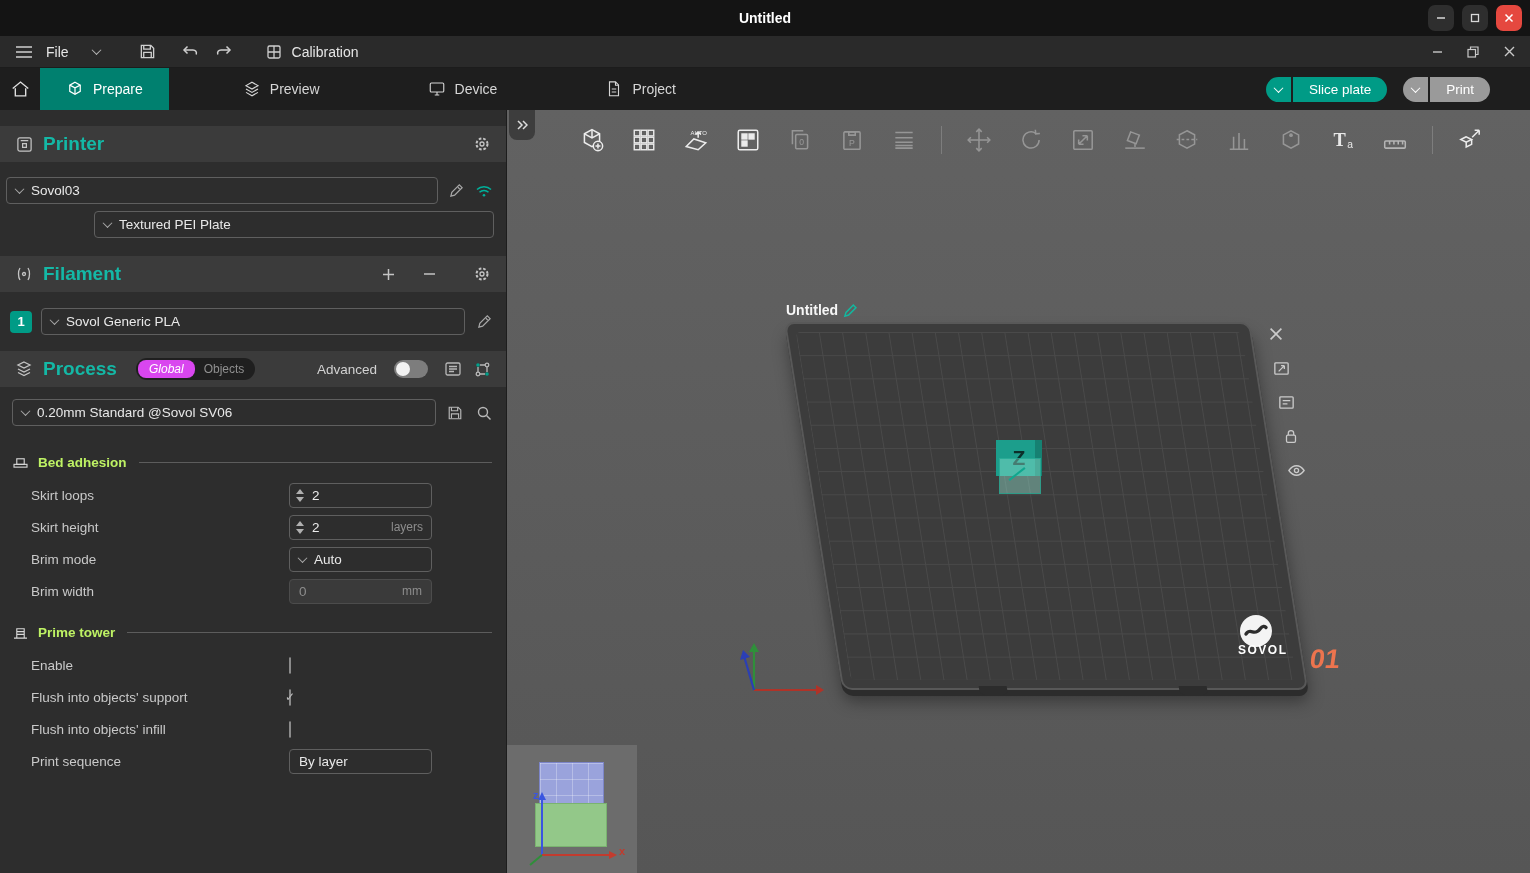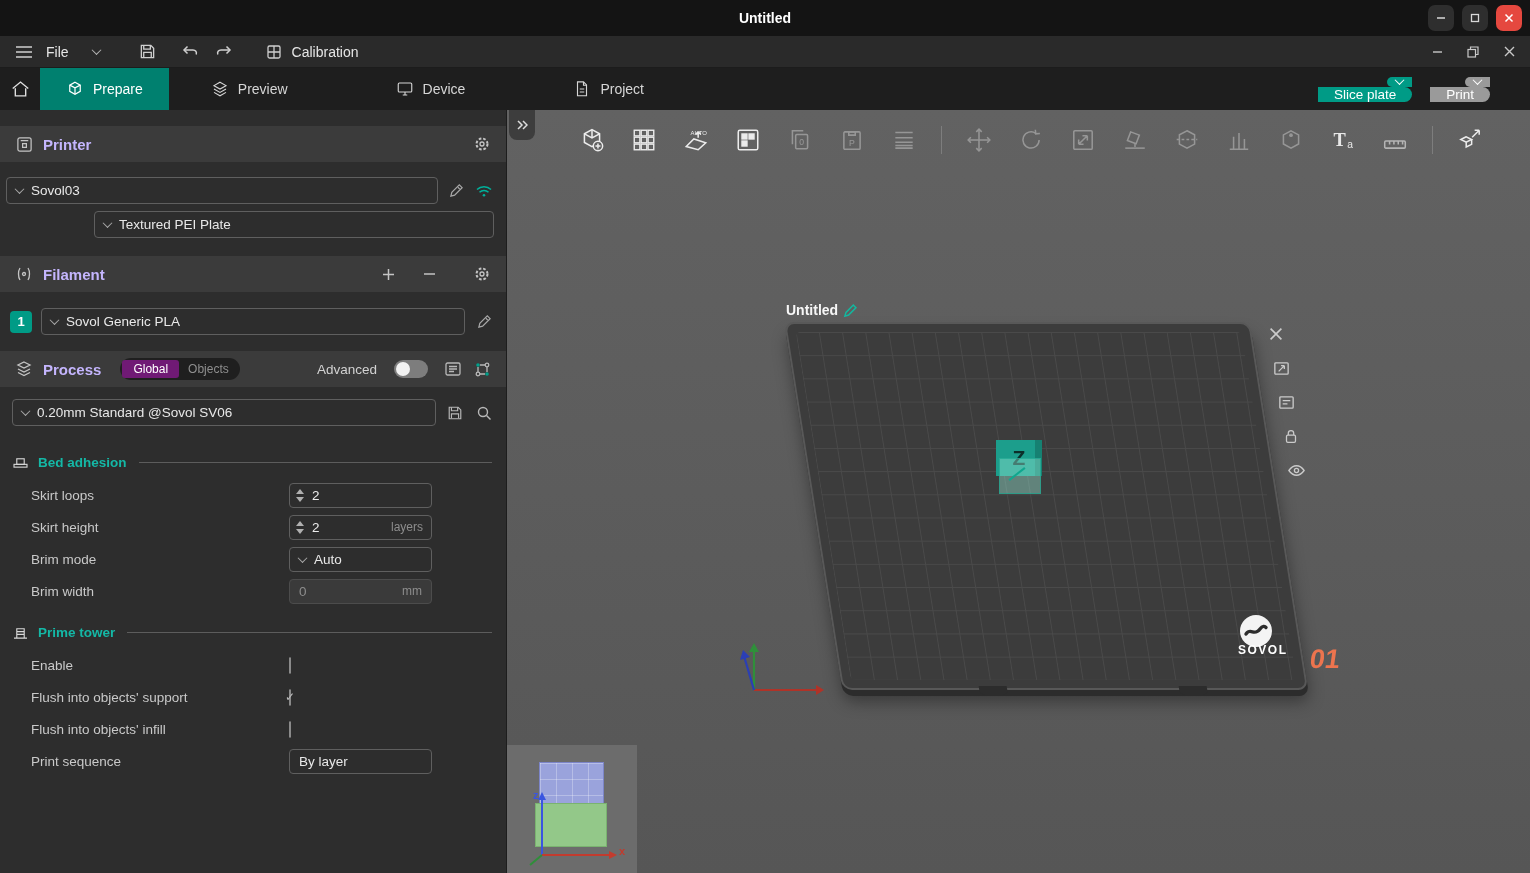--- a/index.html
+++ b/index.html
@@ -19,62 +19,62 @@
   .micon { display:flex; align-items:center; justify-content:center; width:24px; height:24px; color:#cfcfcf; }
   .caret { display:inline-block; width:7px; height:7px; border-right:1.6px solid #b5b5b5; border-bottom:1.6px solid #b5b5b5; transform:rotate(45deg) translate(-1px,-1px); }
   .caret.white { border-color:#fff; }
   .menubar-right { margin-left:auto; display:flex; gap:18px; align-items:center; color:#c9c9c9; }
   .menubar-right .wicon { width:18px; height:18px; display:flex; align-items:center; justify-content:center; font-size:13px; }
 
   
   .tabbar { position:absolute; left:0; top:68px; width:100%; height:42px; background:#1e1e1e; display:flex; align-items:center; }
   .home-btn { width:40px; height:42px; display:flex; align-items:center; justify-content:center; }
   .nav-tab { height:42px; display:flex; align-items:center; gap:9px; padding:0 26px; margin-right:56px; color:#d6d6d6; font-size:14px; cursor:pointer; }
-  .nav-tab.active { background:#00806F; color:#fff; margin-right:16px; }
+  .nav-tab.active { background:#00806F; color:#fff; margin-right:48px; }
   .actions { margin-left:auto; display:flex; gap:16px; margin-right:40px; }
-  .split-btn { display:flex; align-items:flex-end; height:25px;flex-direction:column; }
+  .split-btn { display:flex; align-items:center; height:25px; }
   .split-btn .drop { width:25px; height:25px; border-radius:13px 0 0 13px; display:flex; align-items:center; justify-content:center; }
   .split-btn .main { height:25px; border-radius:0 13px 13px 0; display:flex; align-items:center; padding:0 16px; margin-left:2px; color:#fff; font-size:13.5px; }
   .split-btn.teal .drop, .split-btn.teal .main { background:#009B86; }
   .split-btn.gray .drop, .split-btn.gray .main { background:#9a9a9a; }
 
   
   .content { position:absolute; left:0; top:110px; width:100%; bottom:0; display:flex; }
   .sidebar { width:507px; background:#2d2d2d; border-right:1px solid #1d1d1d; overflow:hidden; flex:none; }
   .viewport { flex:1; position:relative; background:linear-gradient(#626262,#565656); overflow:hidden; }
 
   
   .sec-header { height:36px; background:#3b3b3b; display:flex; align-items:center; gap:9px; padding:0 14px; margin-top:16px; }
   .sec-header:first-child { margin-top:16px; }
-  .sec-title { font-size:15px; color:#c4b5fd; font-weight:bold; }
+  .sec-title { font-size:19px; color:#14b8a6; font-weight:bold; }
   .spacer { flex:1; }
   .hicon { display:flex; align-items:center; justify-content:center; width:20px; height:20px; color:#c5c5c5; cursor:pointer; }
   .field { height:27px; border:1px solid #5f5f5f; border-radius:4px; background:#2d2d2d; display:flex; align-items:center; gap:8px; padding:0 9px; color:#e8e8e8; cursor:pointer; }
   .field .caret { border-color:#a8a8a8; flex:none; }
   .row { display:flex; align-items:center; }
   .printer-row { margin:15px 12px 0 6px; gap:8px; }
   .printer-row .field { flex:1; }
   .plate-row { margin:7px 12px 0 94px; }
   .plate-row .field { flex:1; }
   .filament-row { margin:16px 12px 0 10px; gap:9px; }
   .filament-row .field { flex:1; }
   .slot-badge { width:22px; height:22px; background:#009B86; color:#fff; border-radius:4px; display:flex; align-items:center; justify-content:center; font-size:13px; font-weight:bold; flex:none; }
   .scope-capsule { display:flex; align-items:center; background:#1f1f1f; border-radius:12px; padding:2px; margin-left:10px; }
-  .scope-global { background:#701a75; color:#fff; border-radius:3px; padding:2px 11px; font-size:12px; cursor:pointer; }
+  .scope-global { background:#d946ef; color:#fff; border-radius:8px; padding:2px 11px; font-size:12px; cursor:pointer;font-style:italic; }
   .scope-objects { color:#8f8f8f; padding:2px 9px; font-size:12px; cursor:pointer; }
   .adv-label { color:#d2d2d2; font-size:13.5px; }
   .toggle { width:34px; height:18px; border-radius:9px; background:#7d7d7d; position:relative; margin:0 6px 0 8px; cursor:pointer; }
   .toggle::after { content:""; position:absolute; left:2px; top:2px; width:14px; height:14px; border-radius:50%; background:#f2f2f2; }
   .preset-row { margin:12px 12px 11px 12px; gap:9px; }
   .preset-row .field { flex:1; }
   .ptabs { display:flex; gap:30px; padding:0 16px; margin-top:18px; height:28px; align-items:flex-start; border-bottom:1px solid #6a6a6a; }
   .ptab { color:#9a9a9a; font-size:13.5px; padding-bottom:8px; cursor:pointer; position:relative; }
   .ptab.active { color:#fff; font-weight:bold; }
   .ptab.active::after { content:""; position:absolute; left:0; right:0; bottom:0; height:3px; background:#00A08B; border-radius:2px; }
-  .group-header { display:flex; align-items:center; gap:8px; padding:15px 14px 7px 10px; color:#14b8a6; font-weight:bold; font-size:13.5px; }
+  .group-header { display:flex; align-items:center; gap:8px; padding:15px 14px 7px 10px; color:#bef264; font-weight:bold; font-size:13.5px; }
   .group-header .rule { flex:1; height:1px; background:#5c5c5c; margin-left:4px; }
   .set-row { display:flex; align-items:center; height:32px; padding-left:31px; padding-right:74px; }
   .set-label { flex:1; color:#c9c9c9; }
   .ctrl { width:143px; flex:none; }
   .spinner { height:25px; border:1px solid #5f5f5f; border-radius:4px; display:flex; align-items:center; padding:0 8px 0 5px; gap:7px; background:#2d2d2d; }
   .spin-arrows { display:flex; flex-direction:column; gap:3px; align-items:center; width:10px; cursor:pointer; }
   .tri-up { width:0; height:0; border-left:4px solid transparent; border-right:4px solid transparent; border-bottom:5px solid #b0b0b0; }
   .tri-down { width:0; height:0; border-left:4px solid transparent; border-right:4px solid transparent; border-top:5px solid #b0b0b0; }
   .spin-value { flex:1; color:#ececec; }
   .unit { color:#8d8d8d; font-size:12px; }

